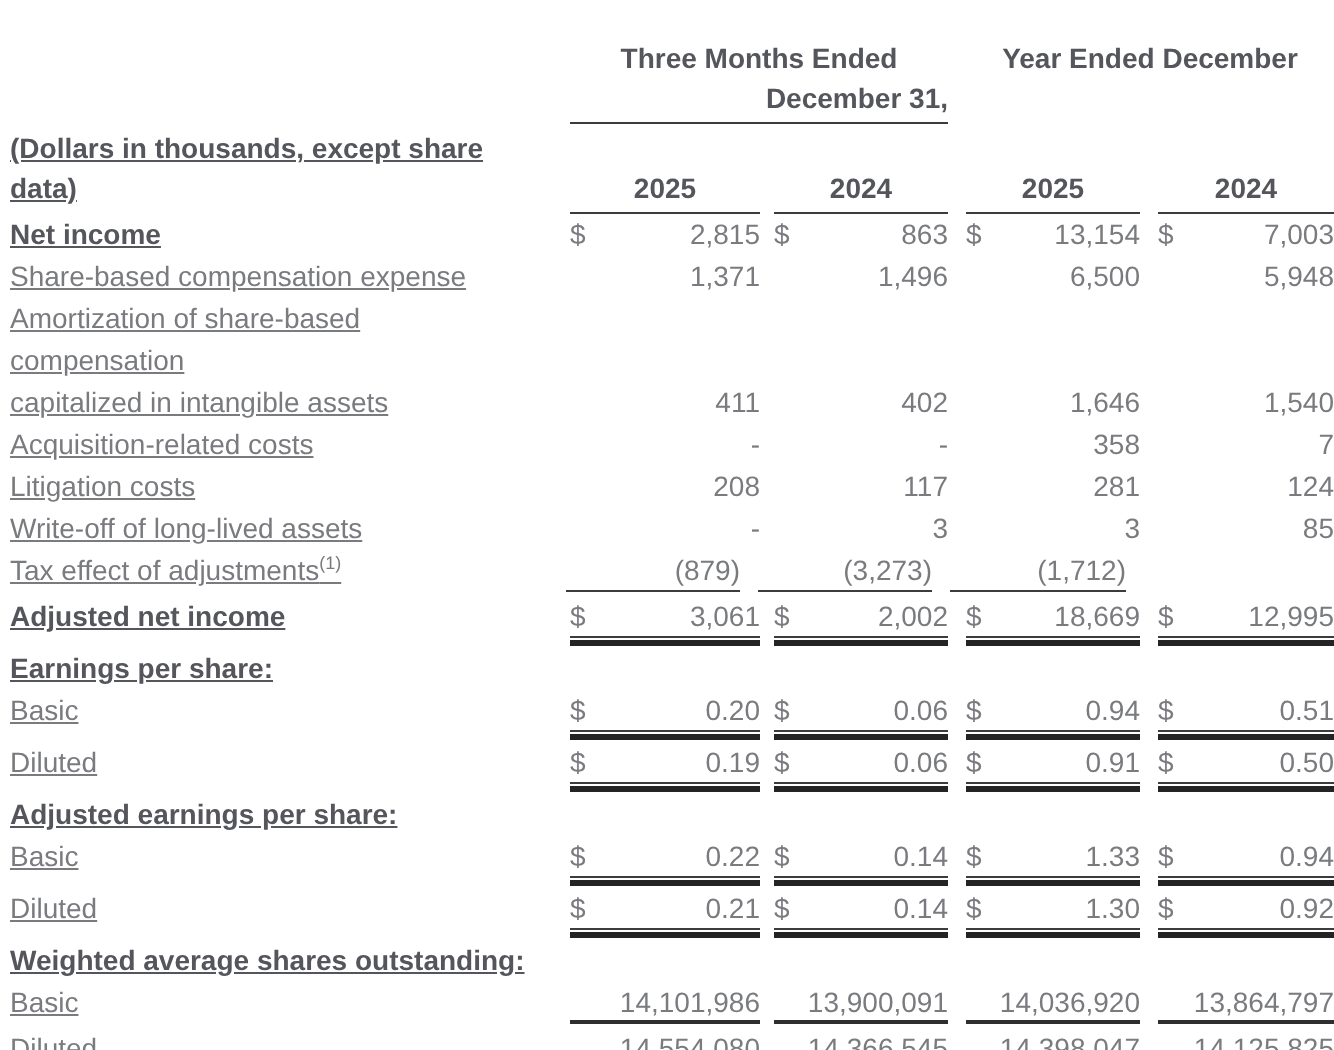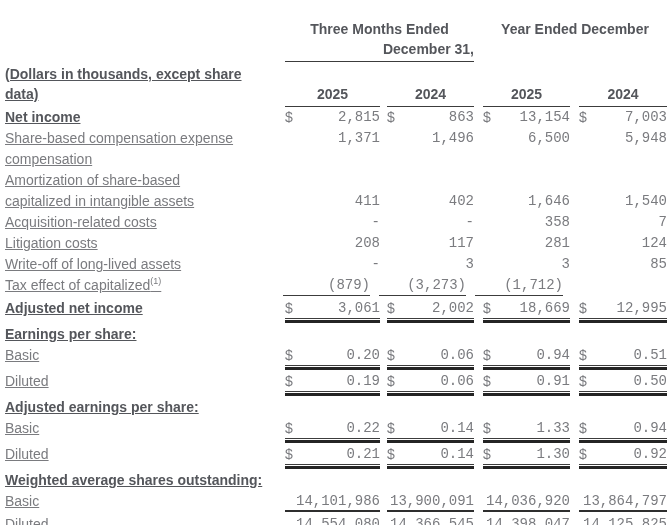--- a/index.html
+++ b/index.html
@@ -14,21 +14,21 @@
   
   .row { display:flex; height:21px; line-height:21px; white-space:nowrap; }
   .cell { flex:none; }
   .lbl  { width:271px; overflow:hidden;text-decoration:underline; }
   .c1 { width:95px; margin-left:9px; }
   .c2 { width:87px; margin-left:7px; }
   .c3 { width:87px; margin-left:9px; }
   .c4 { width:88px; margin-left:9px; }
   .num { display:flex; }
   .num .cur { text-align:left; }
-  .num .val { margin-left:auto; text-align:right;font-family:Liberation Mono, monospace; }
+  .num .val { margin-left:auto; text-align:right; }
 
   .bold, .row.bold .lbl { font-weight:bold; color:#54565b; }
   .row .num { font-weight:normal; color:#7a7b7f; }
 
   
   .grp1 { width:189px; margin-left:9px; text-align:center; }
   .grp2 { width:184px; margin-left:9px; text-align:center; }
   .hrow1 { height:24px; line-height:26px; }
   .hrow2 { height:22px; line-height:18px; }
   .hrow2 .grp1, .hrow2 .grp2 { border-bottom:1.5px solid #3c3c3c;text-align:right; }
@@ -107,34 +107,34 @@
           <span class="val">1,496</span>
         </div>
         <div class="cell num c3">
           <span class="val">6,500</span>
         </div>
         <div class="cell num c4">
           <span class="val">5,948</span>
         </div>
       </div>
       <div class="row body">
+        <div class="cell lbl"><span>Amortization of share-based</span></div>
+        <div class="cell num c1"></div>
+        <div class="cell num c2"></div>
+        <div class="cell num c3"></div>
+        <div class="cell num c4"></div>
+      </div>
+      <div class="row body">
         <div class="cell lbl"><span>compensation</span></div>
         <div class="cell num c1"></div>
         <div class="cell num c2"></div>
         <div class="cell num c3"></div>
         <div class="cell num c4"></div>
       </div>
       <div class="row body">
-        <div class="cell lbl"><span>Amortization of share-based</span></div>
-        <div class="cell num c1"></div>
-        <div class="cell num c2"></div>
-        <div class="cell num c3"></div>
-        <div class="cell num c4"></div>
-      </div>
-      <div class="row body">
         <div class="cell lbl"><span>capitalized in intangible assets</span></div>
         <div class="cell num c1">
           <span class="val">411</span>
         </div>
         <div class="cell num c2">
           <span class="val">402</span>
         </div>
         <div class="cell num c3">
           <span class="val">1,646</span>
         </div>
@@ -181,21 +181,21 @@
           <span class="val">3</span>
         </div>
         <div class="cell num c3">
           <span class="val">3</span>
         </div>
         <div class="cell num c4">
           <span class="val">85</span>
         </div>
       </div>
       <div class="row body mb2">
-        <div class="cell lbl"><span>Tax effect of capitalized</span><sup>(1)</sup></div>
+        <div class="cell lbl"><span>Tax effect of adjustments</span><sup>(1)</sup></div>
         <div class="cell num c2 u-single">
           <span class="val">(879)</span>
         </div>
         <div class="cell num c3 u-single">
           <span class="val">(3,273)</span>
         </div>
         <div class="cell num c4 u-single">
           <span class="val">(1,712)</span>
         </div>
       </div>

